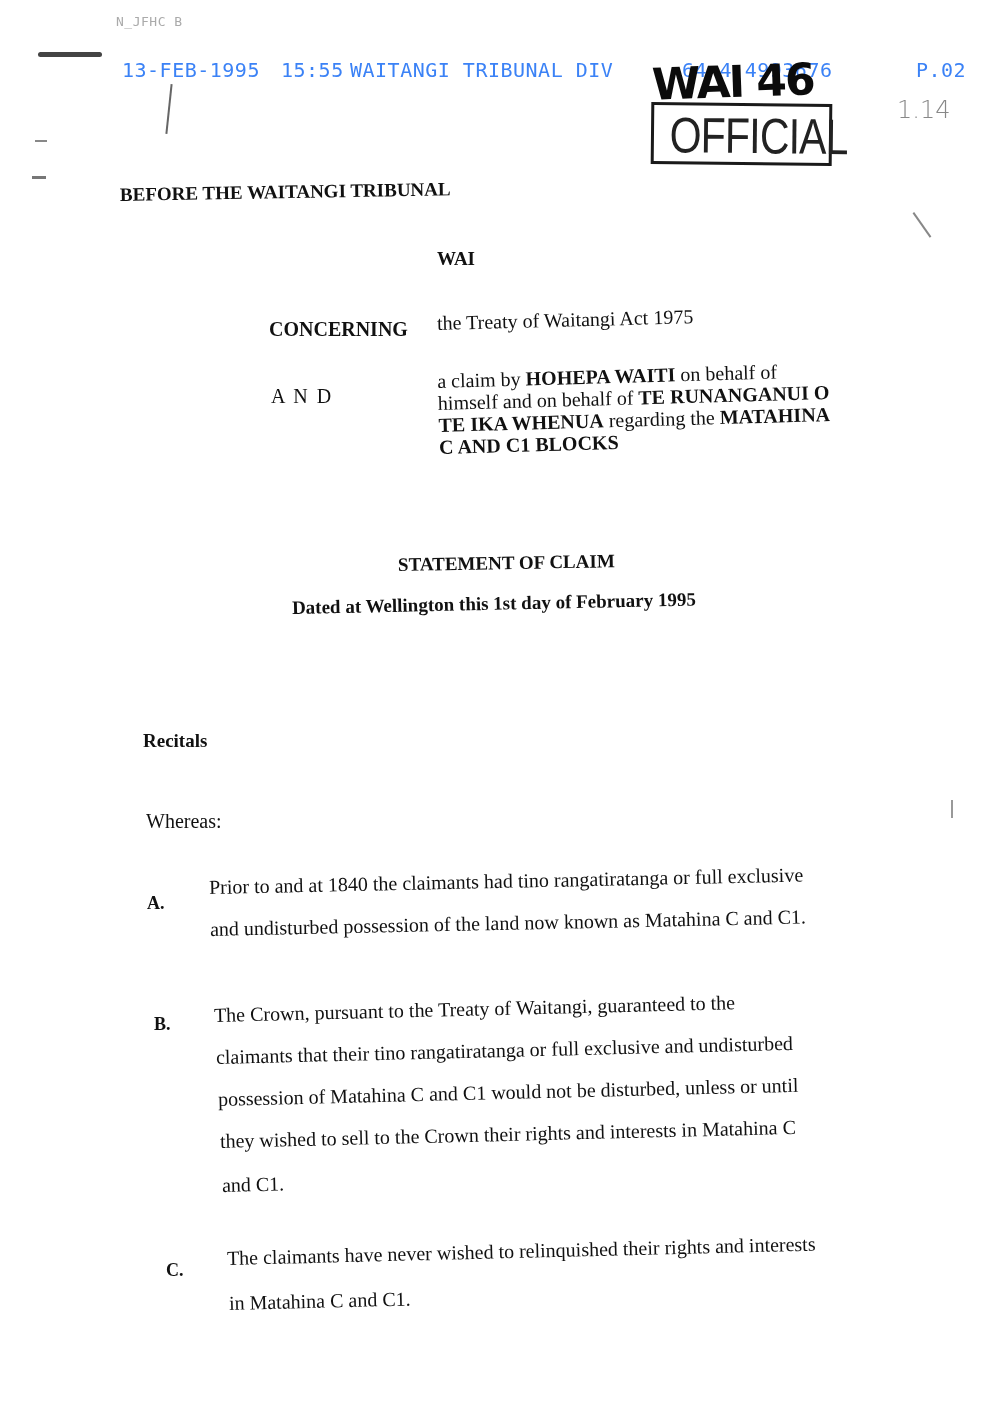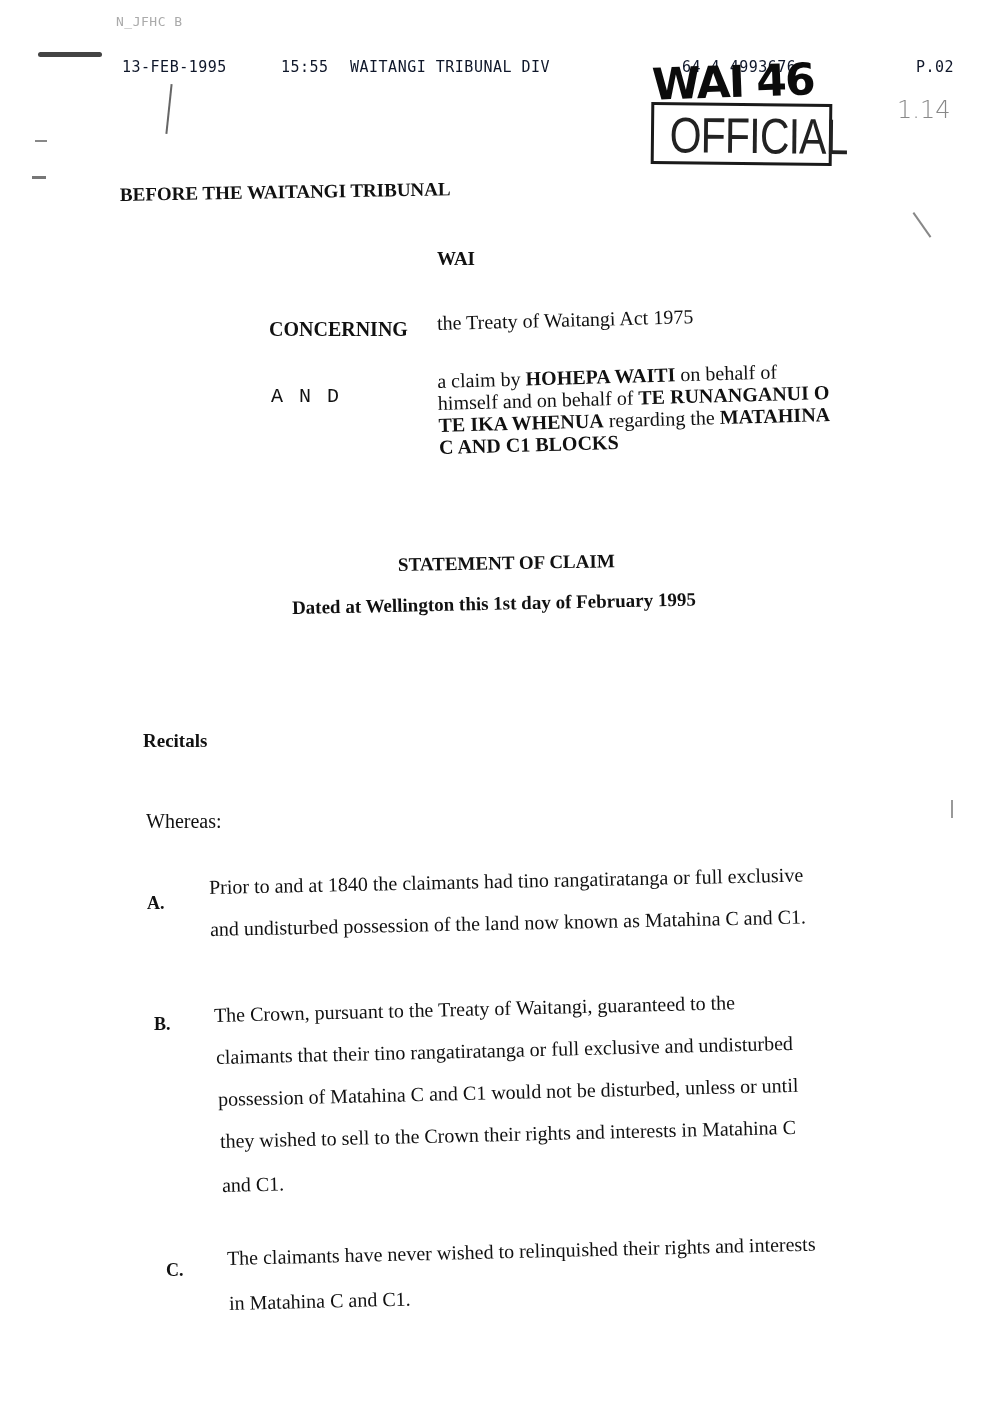--- a/index.html
+++ b/index.html
@@ -1,19 +1,19 @@
 <!DOCTYPE html>
 <html><head>
   <meta charset="utf-8">
   <style>
     html, body { margin:0; padding:0; background:#ffffff; }
     body { width:1000px; height:1414px; position:relative; overflow:hidden; color:#111; }
     .page { position:absolute; left:0; top:0; width:1000px; height:1016px; background:#fff; }
     .abs { position:absolute; white-space:nowrap; }
-    .fax { font-family:"DejaVu Sans Mono", "Liberation Mono", monospace; font-size:15px; color:#0f172a; letter-spacing:0.5px; }
+    .fax { font-family:"DejaVu Sans Mono", "Liberation Mono", monospace; font-size:20px; color:#3b82f6; letter-spacing:0.5px; }
     .serif { font-family:"Liberation Serif", "DejaVu Serif", serif; }
     .b { font-weight:bold; }
     .hw { font-family:"DejaVu Sans", sans-serif; font-weight:bold; color:#0b0b0b; }
     .stamp { position:absolute; left:651px; top:103px; width:181px; height:62px; border:3px solid #1a1a1a; box-sizing:border-box; transform:rotate(0.6deg); }
     .stamp-text { position:absolute; left:0; right:0; top:2px; text-align:center; font-family:"Liberation Sans", sans-serif; font-size:50px; line-height:56px; letter-spacing:-1px; color:#222; transform:scaleX(0.82); }
     .body18 { font-size:20px; }
     .rot-a { transform:rotate(-1.2deg); transform-origin:left center; }
     .rot-b { transform:rotate(-1.4deg); transform-origin:left center; }
     .mark { position:absolute; background:#333; }
   </style>
@@ -41,21 +41,21 @@
     <div class="stamp-text">OFFICIAL</div>
   </div>
   <div class="abs" style="left:897px;top:88px;font-family:'DejaVu Sans',sans-serif;font-size:24px;color:#888;font-weight:300;margin-top:8px;">1.14</div>
 
   <div class="abs serif b" style="left:120px;top:184px;font-size:19px;transform:rotate(-1deg);transform-origin:left;">BEFORE THE WAITANGI TRIBUNAL</div>
   <div class="abs serif b" style="left:437px;top:248px;font-size:19px;">WAI</div>
 
   <div class="abs serif b" style="left:269px;top:318px;font-size:20px;">CONCERNING</div>
   <div class="abs serif" style="left:437px;top:312px;font-size:20px;transform:rotate(-1.5deg);transform-origin:left;">the Treaty of Waitangi Act 1975</div>
 
-  <div class="abs serif" style="left:271px;top:385px;font-size:20px;letter-spacing:2px;font-family:Liberation Mono, monospace;">A N D</div>
+  <div class="abs serif" style="left:271px;top:385px;font-size:20px;letter-spacing:2px;">A N D</div>
   <div class="abs serif" style="left:437px;top:370px;font-size:20px;line-height:22px;transform:rotate(-1.6deg);transform-origin:left top;">
     <div><span>a claim by </span><b>HOHEPA WAITI</b><span> on behalf of</span></div>
     <div><span>himself and on behalf of </span><b>TE RUNANGANUI O</b></div>
     <div><b>TE IKA WHENUA</b><span> regarding the </span><b>MATAHINA</b></div>
     <div><b>C AND C1 BLOCKS</b></div>
   </div>
 
   <div class="abs serif b" style="left:398px;top:554px;font-size:19px;transform:rotate(-1deg);transform-origin:left;">STATEMENT OF CLAIM</div>
   <div class="abs serif b" style="left:292px;top:597px;font-size:19px;transform:rotate(-1.2deg);transform-origin:left;">Dated at Wellington this 1st day of February 1995</div>
 

